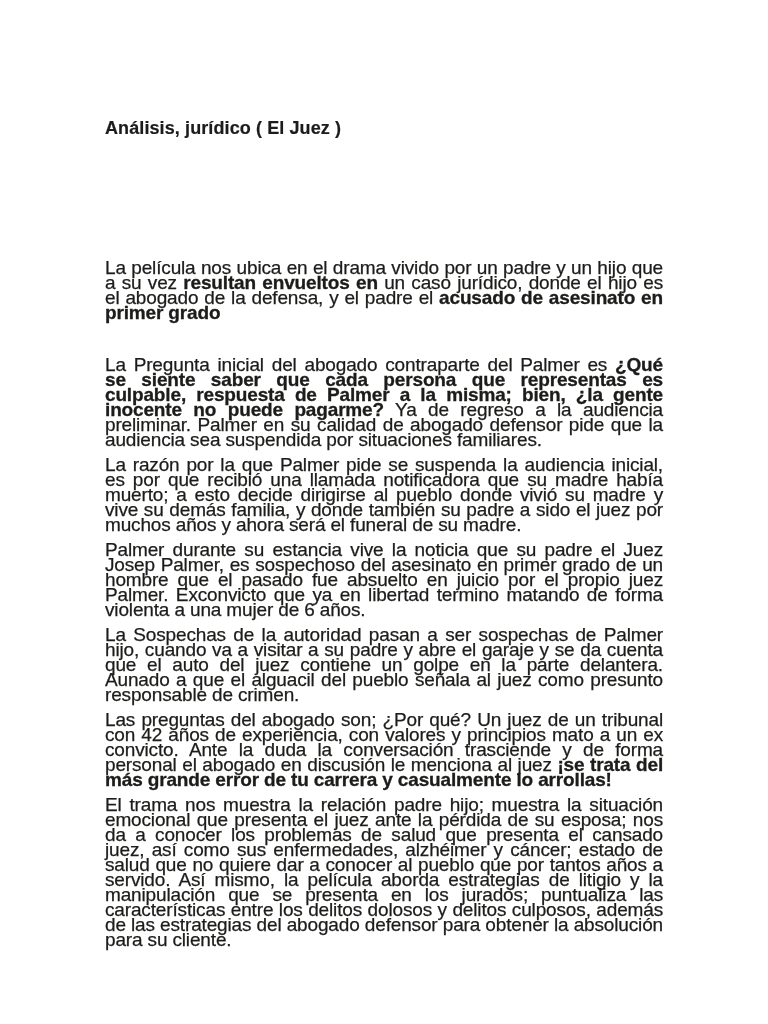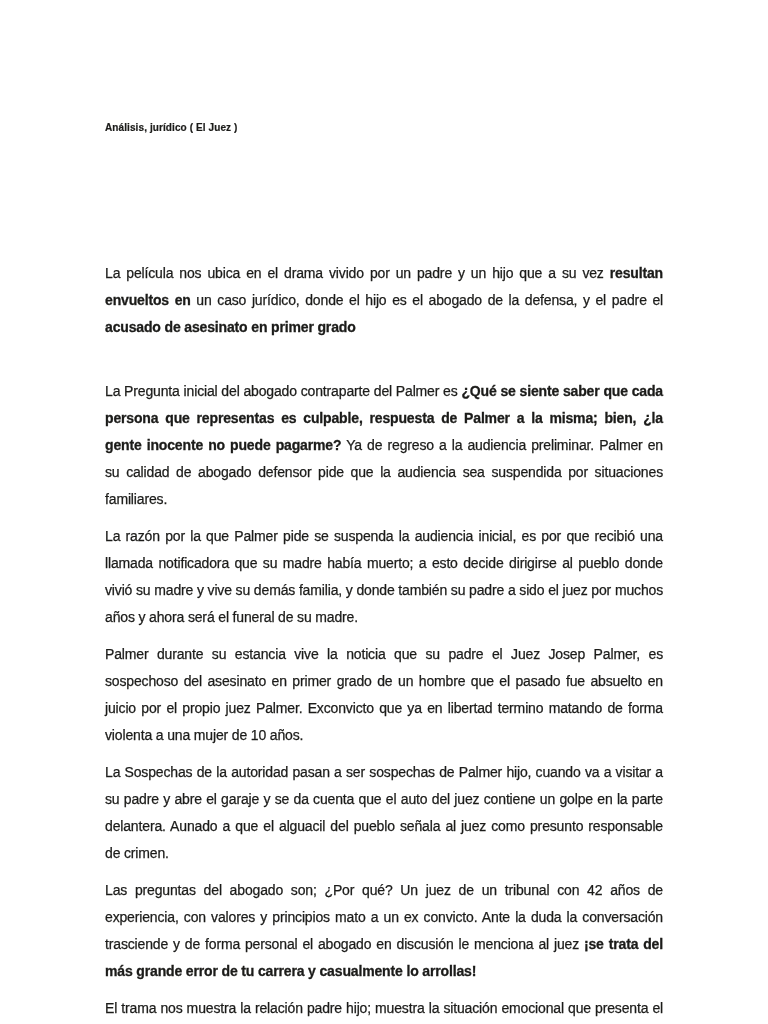--- a/index.html
+++ b/index.html
@@ -18,30 +18,30 @@
   .page {
     box-sizing: border-box;
     width: 768px;
     height: 1024px;
     background: #ffffff;
     padding: 118px 105px 0 105px;
     overflow: hidden;
   }
   .doc-title {
     margin: 0;
-    font-size: 10px;
+    font-size: 18px;
     font-weight: 700;
     line-height: 20px;
     letter-spacing: 0.1px;
     -webkit-text-stroke: 0.2px;
   }
   .doc-body p.para {
     margin: 6px 0 10px 0;
-    font-size: 14px;
-    line-height: 27px;
+    font-size: 19px;
+    line-height: 15px;
     text-align: justify;
     letter-spacing: -0.15px;
     -webkit-text-stroke: 0.25px;
     text-justify: inter-word;
   }
   
   .doc-body p.para:nth-child(1) {
     margin-top: 122px;
     margin-bottom: 37px;
   }
@@ -52,18 +52,18 @@
 </style>
 </head>
 <body>
 
 <div class="page">
   <h1 class="doc-title">Análisis, jurídico ( El Juez )</h1>
   <div class="doc-body">
       <p class="para"><span class="run">La película nos ubica en el drama vivido por un padre y un hijo que a su vez </span><span class="run-bold">resultan envueltos en</span><span class="run"> un caso jurídico, donde el hijo es el abogado de la defensa, y el padre el </span><span class="run-bold">acusado de asesinato en primer grado</span></p>
       <p class="para"><span class="run">La Pregunta inicial del abogado contraparte del Palmer es </span><span class="run-bold">¿Qué se siente saber que cada persona que representas es culpable, respuesta de Palmer a la misma; bien, ¿la gente inocente no puede pagarme?</span><span class="run"> Ya de regreso a la audiencia preliminar. Palmer en su calidad de abogado defensor pide que la audiencia sea suspendida por situaciones familiares.</span></p>
       <p class="para"><span class="run">La razón por la que Palmer pide se suspenda la audiencia inicial, es por que recibió una llamada notificadora que su madre había muerto; a esto decide dirigirse al pueblo donde vivió su madre y vive su demás familia, y donde también su padre a sido el juez por muchos años y ahora será el funeral de su madre.</span></p>
-      <p class="para"><span class="run">Palmer durante su estancia vive la noticia que su padre el Juez Josep Palmer, es sospechoso del asesinato en primer grado de un hombre que el pasado fue absuelto en juicio por el propio juez Palmer.  Exconvicto que ya en libertad termino matando de forma violenta a una mujer de 10 años.</span></p>
+      <p class="para"><span class="run">Palmer durante su estancia vive la noticia que su padre el Juez Josep Palmer, es sospechoso del asesinato en primer grado de un hombre que el pasado fue absuelto en juicio por el propio juez Palmer.  Exconvicto que ya en libertad termino matando de forma violenta a una mujer de 6 años.</span></p>
       <p class="para"><span class="run">La Sospechas de la autoridad pasan a ser sospechas de Palmer hijo, cuando va a visitar a su padre y abre el garaje y se da cuenta que el auto del juez contiene un golpe en la parte delantera. Aunado a que el alguacil del pueblo señala al juez como presunto responsable de crimen.</span></p>
       <p class="para"><span class="run">Las preguntas del abogado son; ¿Por qué? Un juez de un tribunal con 42 años de experiencia, con valores y principios mato a un ex convicto. Ante la duda la conversación trasciende y de forma personal el abogado en discusión le menciona al juez </span><span class="run-bold">¡se trata del más grande error de tu carrera y casualmente lo arrollas!</span></p>
       <p class="para"><span class="run">El trama nos muestra la relación padre hijo; muestra la situación emocional que presenta el juez ante la pérdida de su esposa; nos da a conocer los problemas de salud que presenta el cansado juez, así como sus enfermedades, alzhéimer y cáncer; estado de salud que no quiere dar a conocer al pueblo que por tantos años a servido. Así mismo, la película aborda estrategias de litigio y la manipulación que se presenta en los jurados; puntualiza las características entre los delitos dolosos y delitos culposos, además de las estrategias del abogado defensor para obtener la absolución para su cliente.</span></p>
     </div>
 </div>
 
 </body></html>

